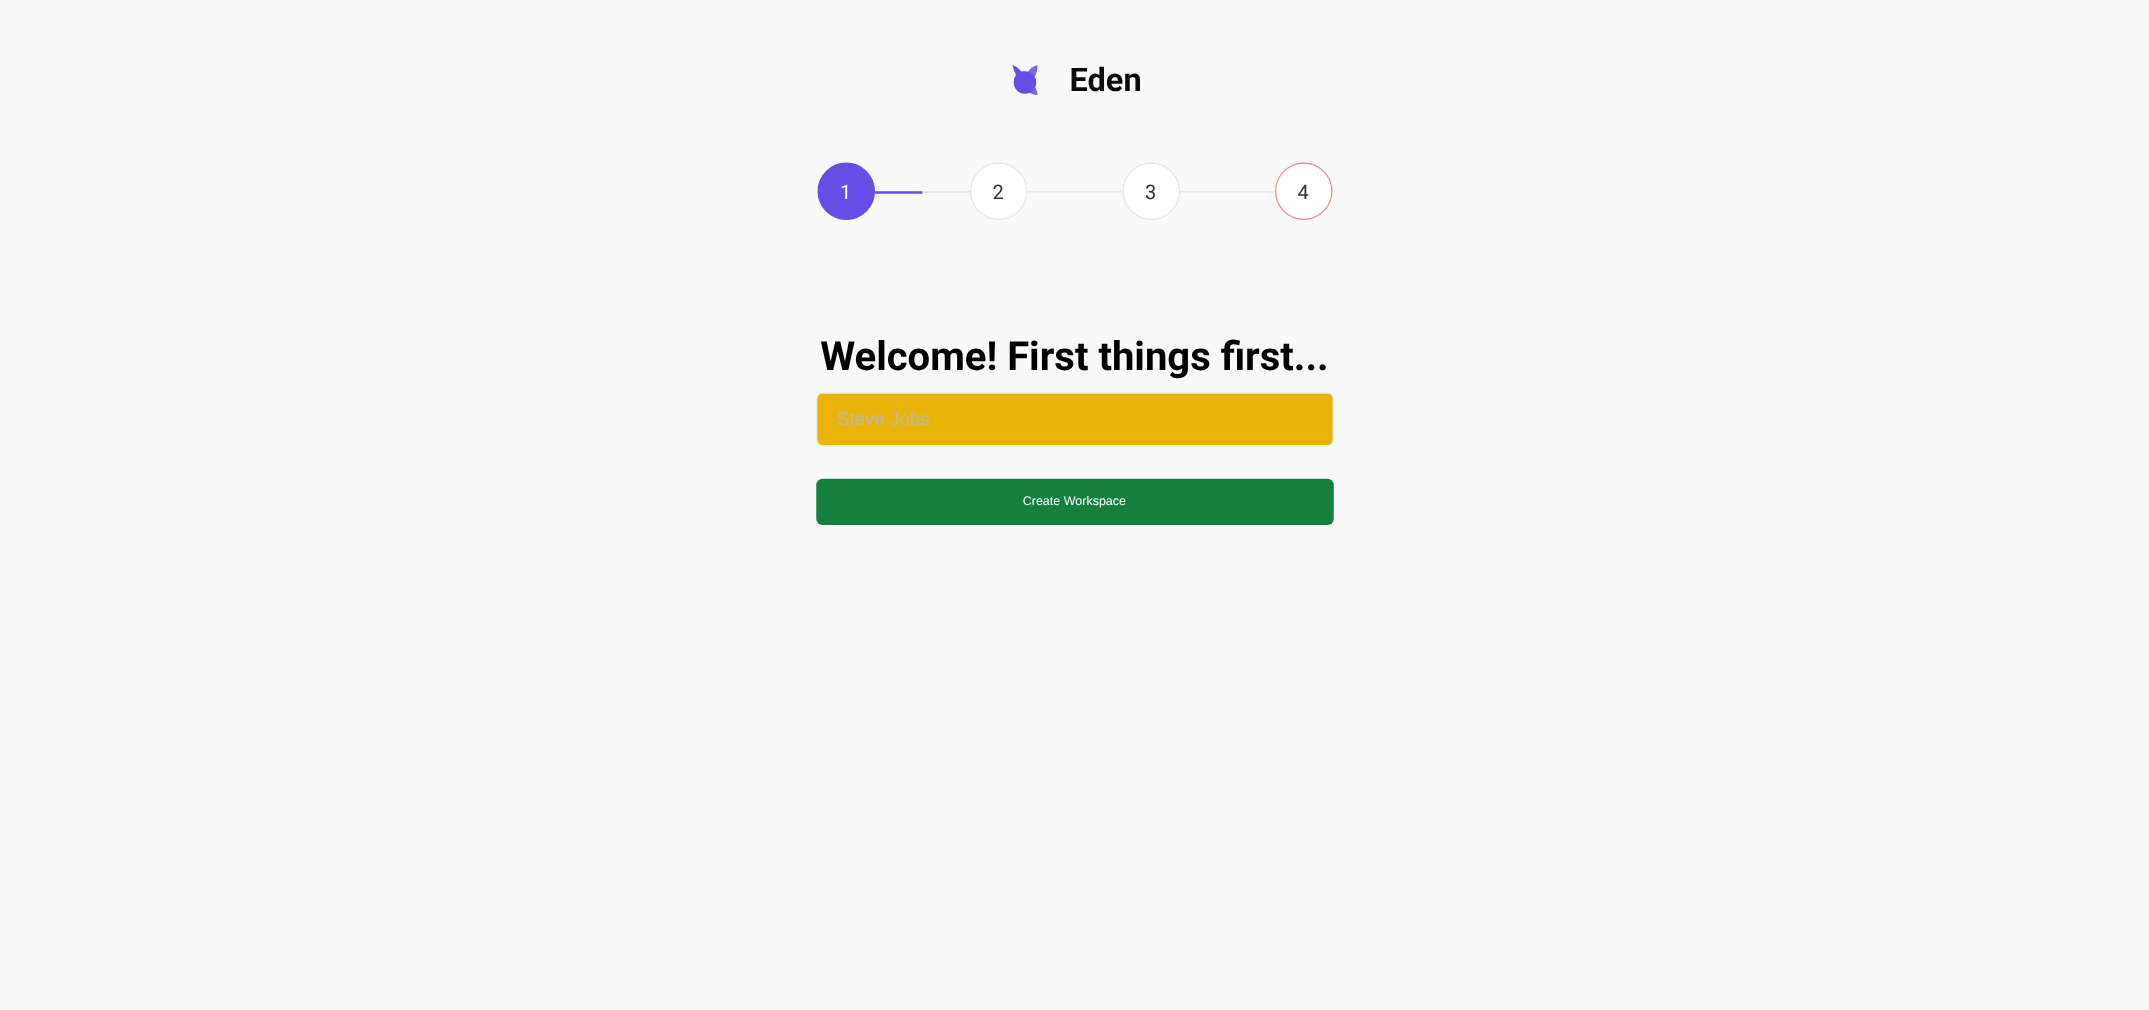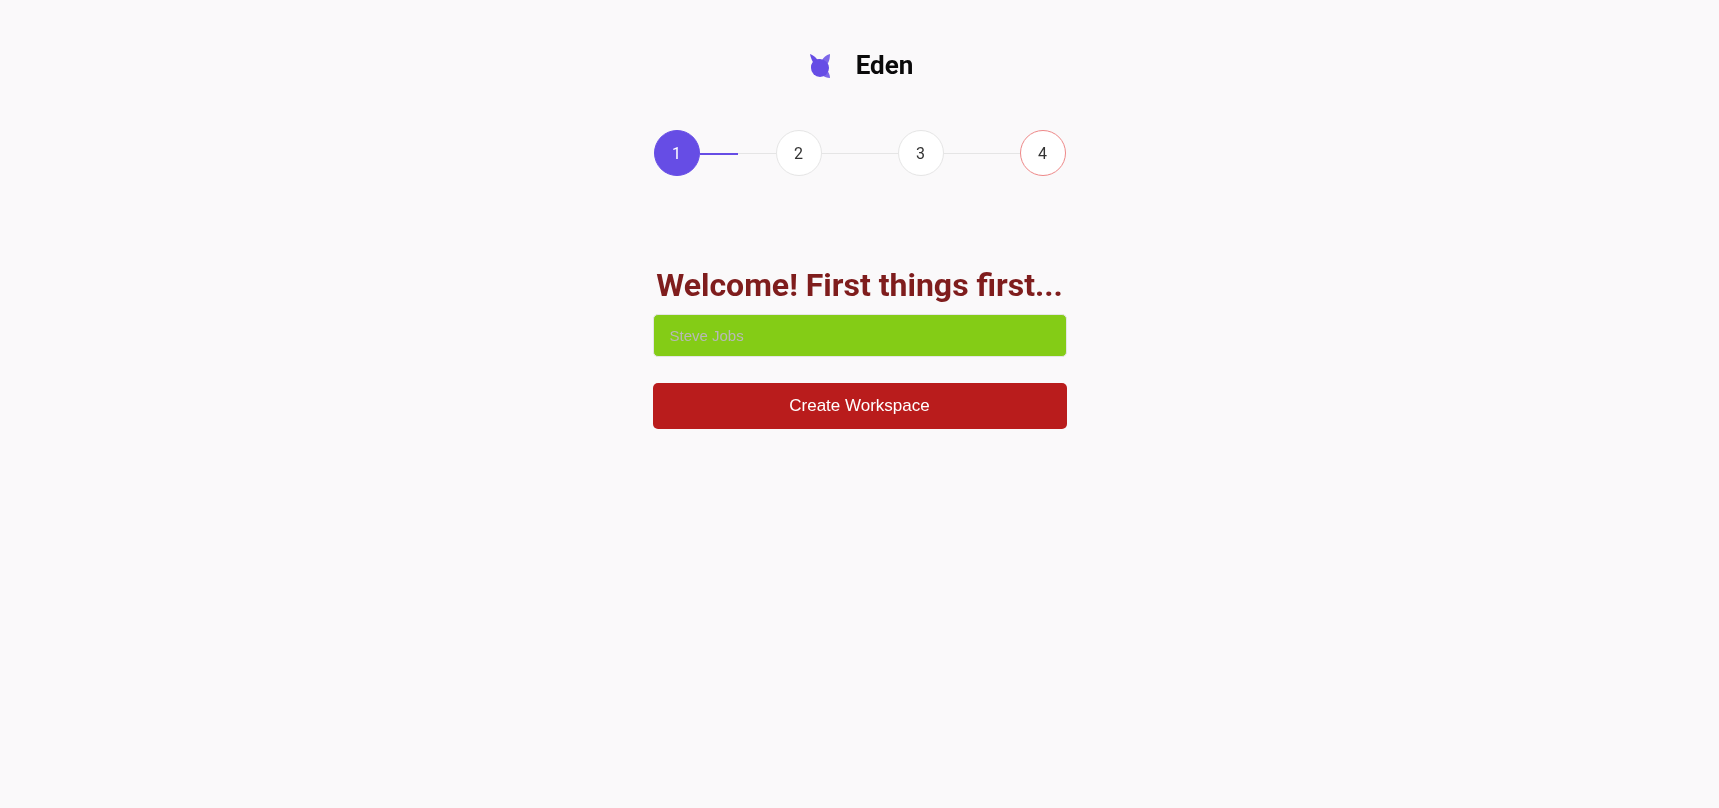--- a/index.html
+++ b/index.html
@@ -13,21 +13,21 @@
       background-color: #faf9fa;
       min-height: 100vh;
       display: flex;
       flex-direction: column;
       align-items: center;
       padding-top: 50px;
     }
     
     .header {
       display: flex;
-      align-items: flex-end;
+      align-items: flex-start;
       gap: 22px;
       margin-bottom: 50px;
     }
     
     .logo-icon {
       width: 28px;
       height: 28px;
     }
     
     .brand-name {
@@ -93,21 +93,21 @@
     }
     
     .content {
       text-align: center;
       width: 414px;
     }
     
     .title {
       font-size: 32px;
       font-weight: 700;
-      color: #7f1d1d;
+      color: #000000;
       margin-bottom: 10px;
     }
     
     .subtitle {
       font-size: 16px;
       color: #888;
       margin-bottom: 40px;
     }
     
     .form-group {
@@ -121,36 +121,36 @@
       color: #333;
       margin-bottom: 8px;
     }
     
     .form-input {
       width: 100%;
       padding: 12px 16px;
       font-size: 15px;
       border: 1px solid #e5e5e5;
       border-radius: 5px;
-      background: #84cc16;
+      background: #eab308;
       color: #333;
       outline: none;
     }
     
     .form-input::placeholder {
       color: #b8b8b8;
     }
     
     .submit-button {
       width: 100%;
       padding: 13px;
-      font-size: 17px;
+      font-size: 10px;
       font-weight: 500;
       color: #fff;
-      background-color: #b91c1c;
+      background-color: #15803d;
       border: none;
       border-radius: 5px;
       cursor: pointer;
       margin-top: 2px;
     }
   </style>
 </head>
 <body>
 
 <div class="header">

